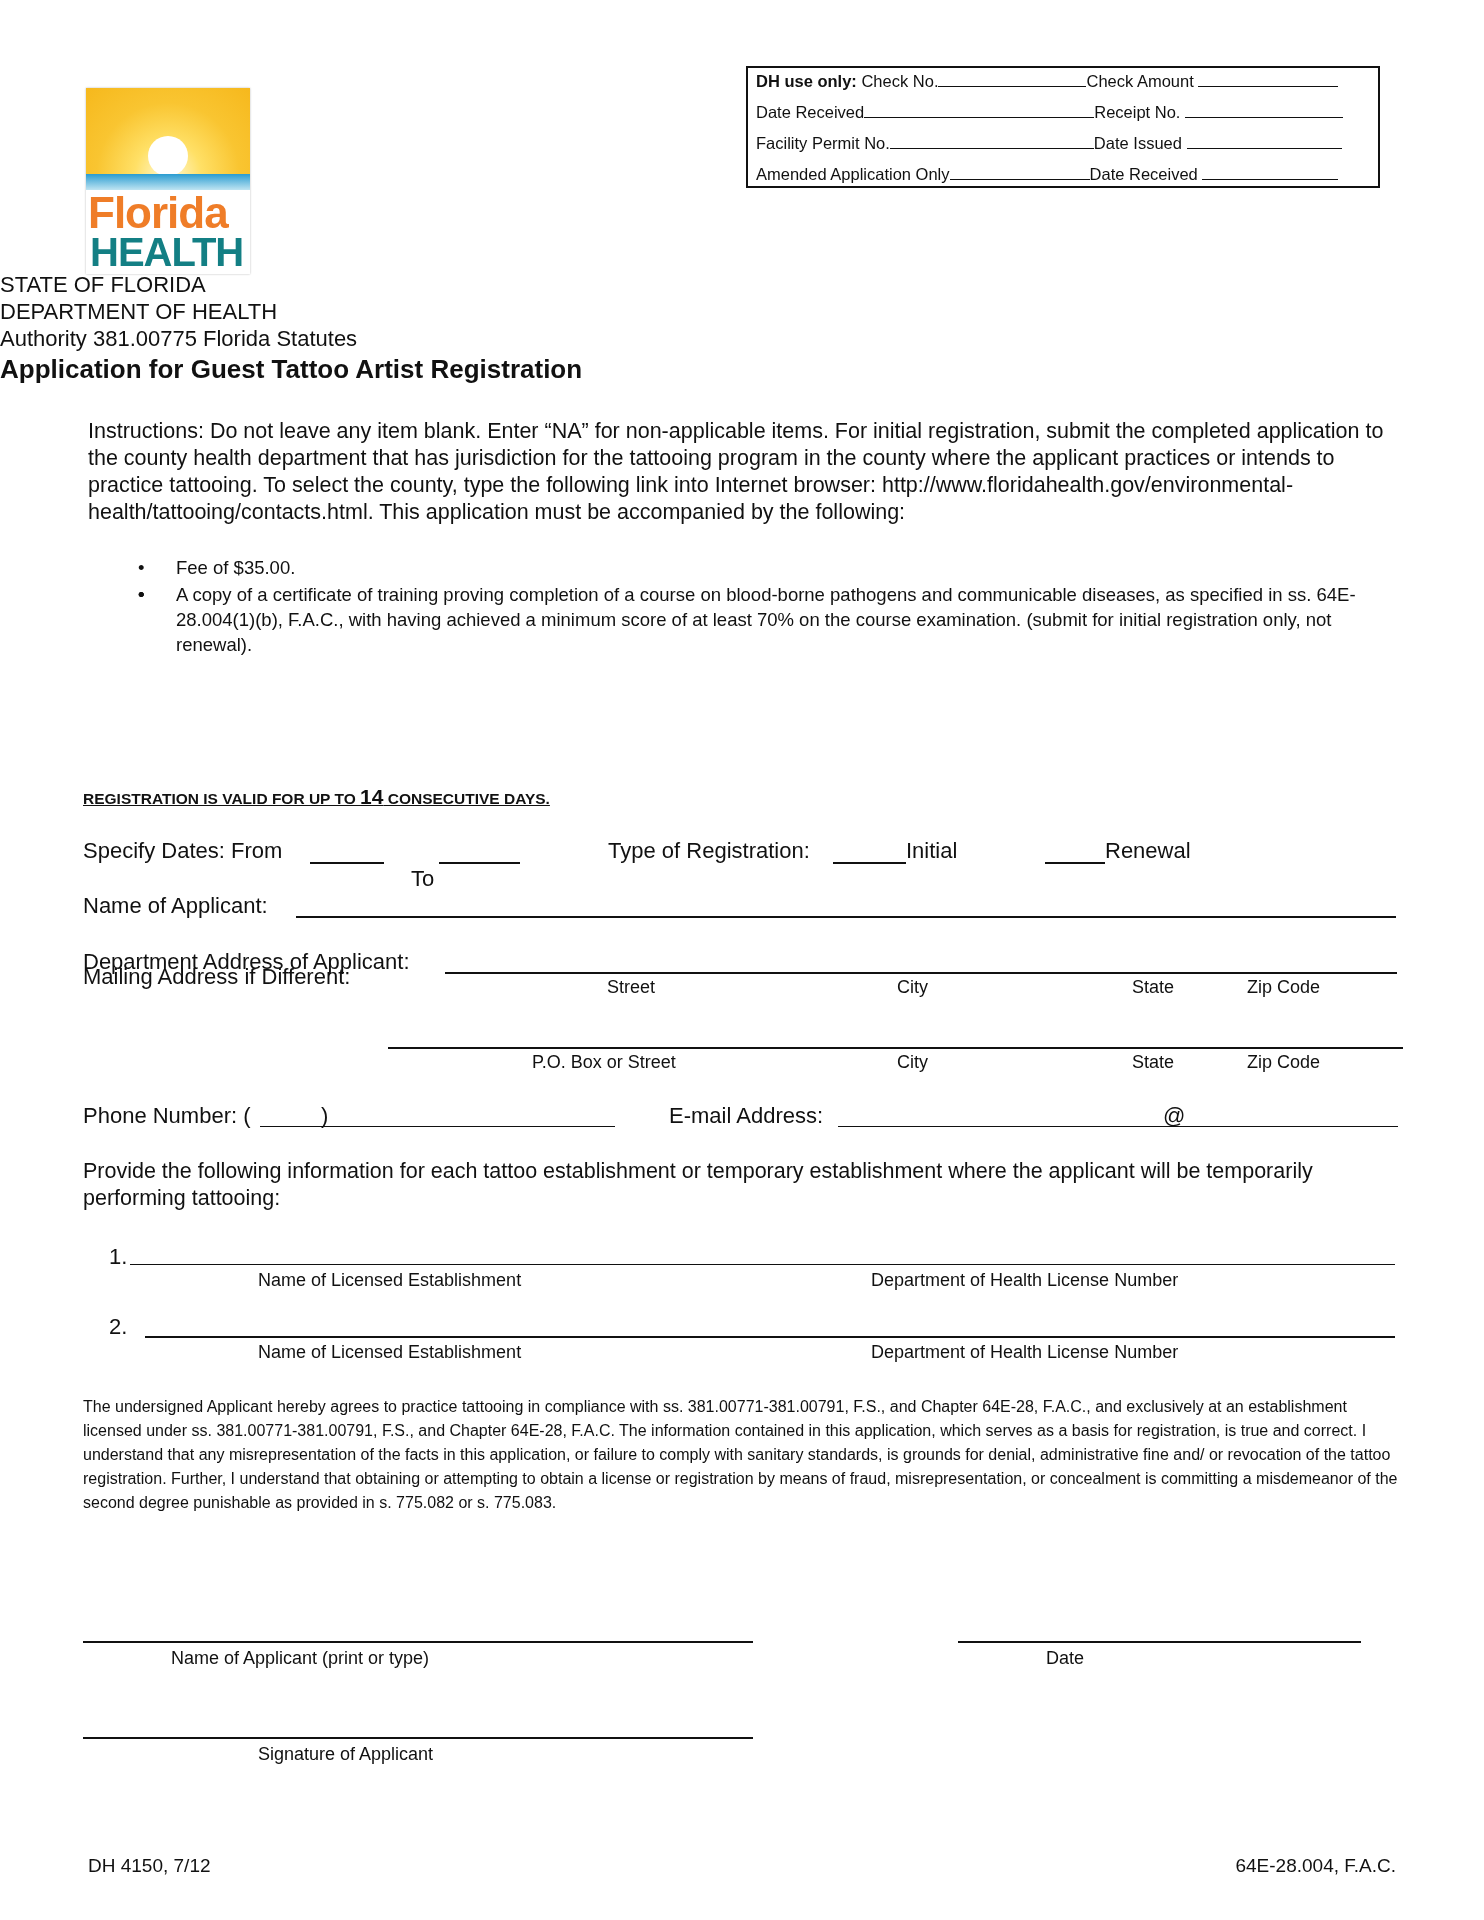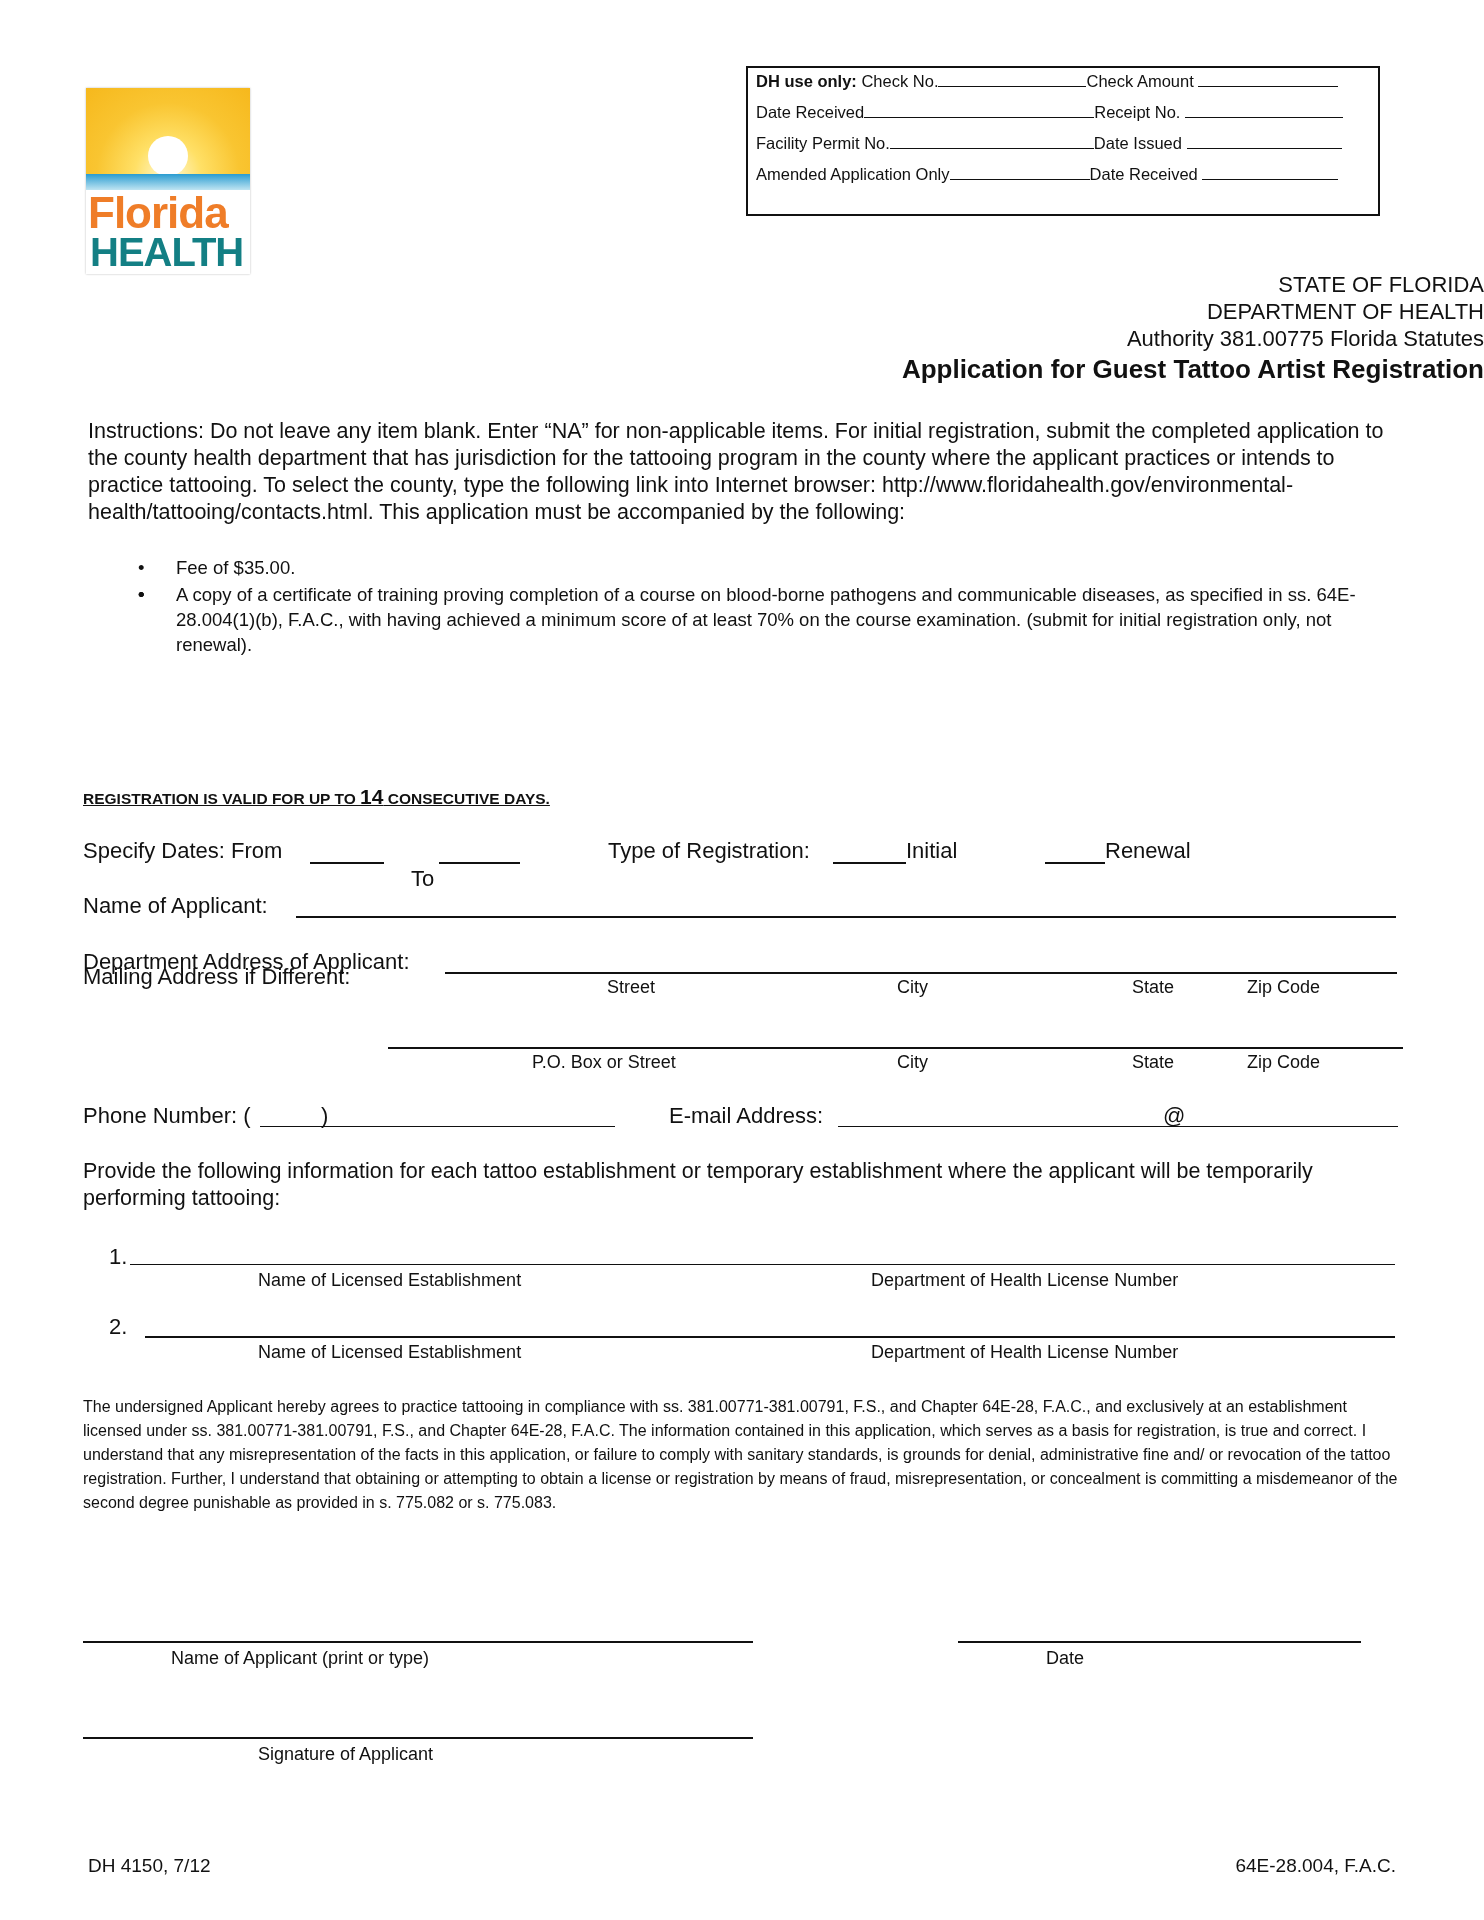--- a/index.html
+++ b/index.html
@@ -2,35 +2,35 @@
 <html><head>
 <meta charset="utf-8">
 <style>
   html, body { margin: 0; padding: 0; background: #ffffff; }
   body { width: 1484px; height: 1920px; position: relative; font-family: "Liberation Sans", sans-serif; color: #111; overflow: hidden; }
   .abs { position: absolute; }
   .line { position: absolute; border-bottom: 2px solid #111; height: 0; }
   .thin { border-bottom-width: 1.5px; }
 
   
-  #dh-box { left: 746px; top: 66px; width: 634px; height: 150px; border: 2px solid #111; box-sizing: border-box; }
+  #dh-box { left: 746px; top: 66px; width: 634px; height: 122px; border: 2px solid #111; box-sizing: border-box; }
   .dh-row { position: absolute; left: 8px; font-size: 16.5px; white-space: nowrap; }
   .dh-row b { font-weight: bold; }
   .dh-fill { display: inline-block; border-bottom: 1.5px solid #111; vertical-align: baseline; height: 14px; }
 
   
   #logo { left: 86px; top: 88px; width: 164px; height: 186px; box-shadow: 0 0 2px #bbb; overflow: hidden; background: #fff; }
   #logo .sky { position: absolute; left: 0; top: 0; width: 164px; height: 86px; background: radial-gradient(circle at 50% 100%, #fff9d6 0%, #ffe066 28%, #f9c531 60%, #f6b81c 100%); }
   #logo .sun { position: absolute; left: 62px; top: 48px; width: 40px; height: 40px; border-radius: 50%; background: #fff; }
   #logo .sea { position: absolute; left: 0; top: 86px; width: 164px; height: 16px; background: linear-gradient(#2a9cd1, #bfe4f2); }
   #logo .florida { position: absolute; left: 2px; top: 100px; font-size: 44px; font-weight: bold; color: #ef7d28; letter-spacing: -1px; }
   #logo .health { position: absolute; left: 4px; top: 142px; font-size: 40px; font-weight: bold; color: #137f84; letter-spacing: -1px; }
 
   
-  .center { position: absolute; left: 0; width: 1484px; text-align: right; }
+  .center { position: absolute; left: 0; width: 1484px; text-align: left; }
   .hdr { font-size: 22px; }
   .title { font-size: 26px; font-weight: bold; }
 
   .para { position: absolute; left: 88px; width: 1300px; font-size: 21.5px; line-height: 27px; }
   .bullets { position: absolute; left: 88px; width: 1300px; font-size: 18.5px; line-height: 25px; margin: 0; padding: 0; list-style: none; }
   .bullets li { position: relative; padding-left: 88px; margin-bottom: 2px; }
   .bullets li .dot { position: absolute; left: 50px; top: 0; }
 
   .valid { position: absolute; left: 83px; top: 785px; font-size: 15.5px; font-weight: bold; text-decoration: underline; }
   .valid .big { font-size: 21px; }

